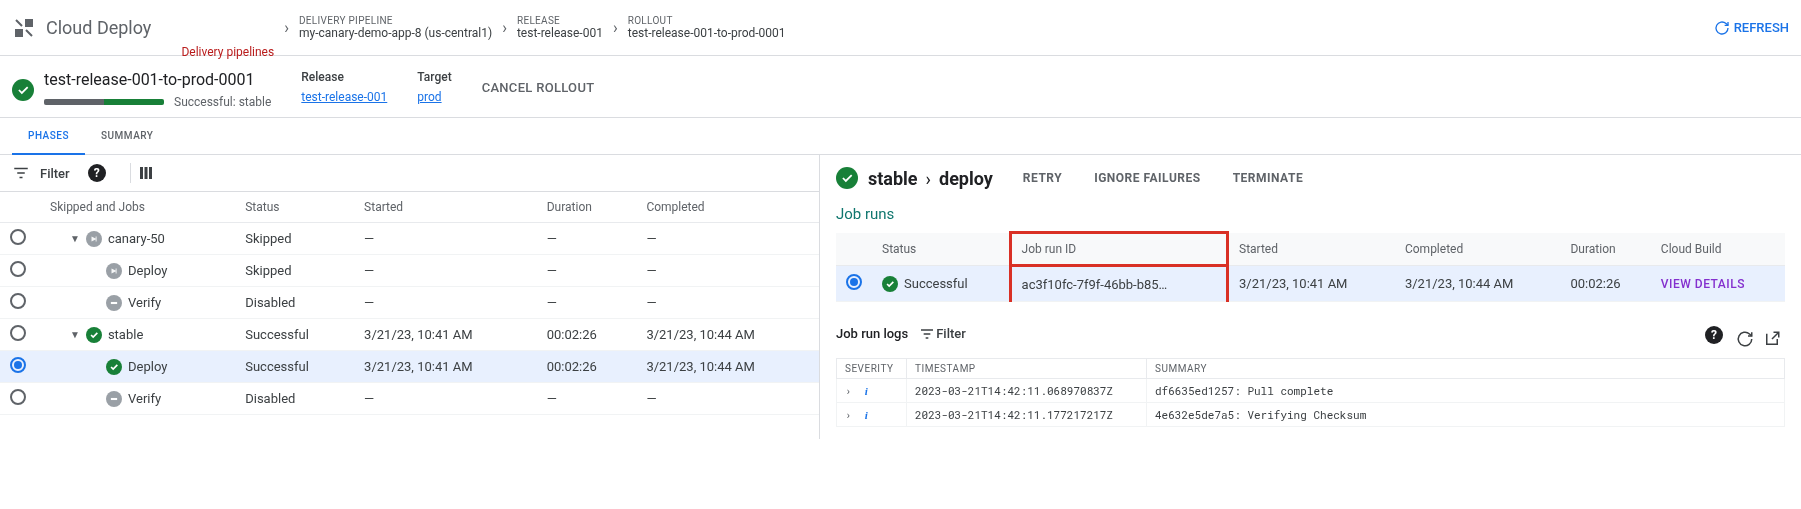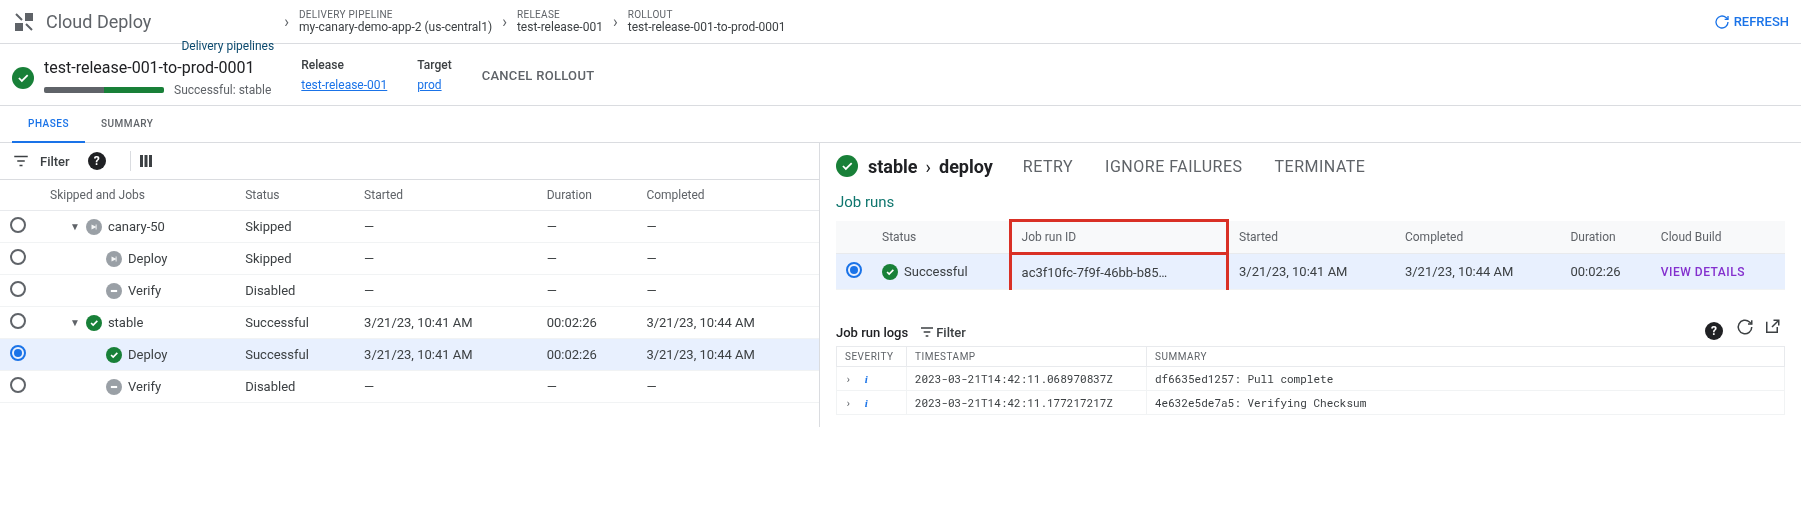--- a/index.html
+++ b/index.html
@@ -1,27 +1,27 @@
 <!DOCTYPE html>
 <html><head>
 <meta charset="utf-8">
 <style>
   * { box-sizing: border-box; margin: 0; padding: 0; }
   body { font-family: 'Google Sans', Roboto, Arial, sans-serif; font-size: 13px; color: #3c4043; background: #fff; width: 1801px; }
   
   
-  .topbar { height: 44px; display: flex; align-items: center; border-bottom: 1px solid #dadce0; padding: 0 12px; }
+  .topbar { height: 56px; display: flex; align-items: center; border-bottom: 1px solid #dadce0; padding: 0 12px; }
   .logo-block { display: flex; align-items: center; gap: 10px; margin-right: 20px; }
   .logo-icon { width: 24px; height: 24px; color: #5f6368; }
   .product-name { font-size: 18px; color: #5f6368; }
   .breadcrumbs { display: flex; align-items: center; color: #5f6368; font-size: 12px; }
   .crumb { display: flex; flex-direction: column; padding: 0 10px; }
   .crumb-label { font-size: 10px; letter-spacing: 0.3px; color: #5f6368; text-transform: uppercase; }
   .crumb-val { font-size: 12px; color: #3c4043; }
-  .crumb-single { padding: 0 10px; color: #0c4a6e; margin-top: 48px; }
+  .crumb-single { padding: 0 10px; color: #b91c1c; margin-top: 48px; }
   .chev { color: #5f6368; font-size: 16px; }
   .spacer { flex: 1; }
   .refresh { color: #1a73e8; font-size: 13px; font-weight: 500; display: flex; align-items: center; gap: 4px; cursor: pointer; }
   
   
   .rollout-head { display: flex; align-items: flex-start; padding: 14px 12px 8px 12px; border-bottom: 1px solid #dadce0; gap: 30px; }
   .rollout-main { display: flex; align-items: center; gap: 10px; }
   .status-circle { width: 22px; height: 22px; border-radius: 50%; background: #188038; display: flex; align-items: center; justify-content: center; color: #fff; flex-shrink: 0; }
   .rollout-titleblock { display: flex; flex-direction: column; gap: 6px; }
   .rollout-title { font-size: 16px; color: #202124; }
@@ -68,30 +68,30 @@
   .tri { color: #5f6368; font-size: 10px; }
   .mini-status { width: 16px; height: 16px; border-radius: 50%; display: inline-flex; align-items: center; justify-content: center; font-size: 10px; }
   .ms-skip { background: #9aa0a6; color: #fff; }
   .ms-ok { background: #188038; color: #fff; }
   .ms-dis { background: #9aa0a6; color: #fff; }
   
   
   .right-head { display: flex; align-items: center; gap: 10px; margin-bottom: 16px; flex-wrap: wrap; }
   .right-title { font-size: 18px; color: #202124; display: flex; align-items: center; gap: 8px; }
   .right-actions { display: flex; gap: 20px; margin-left: 8px; }
-  .ract { color: #5f6368; font-size: 16px; font-weight: 400; letter-spacing: 0.5px; cursor: pointer; padding-left: 12px; }
+  .ract { color: #5f6368; font-size: 12px; font-weight: 700; letter-spacing: 0.5px; cursor: pointer; padding-left: 12px; }
   .section-title { font-size: 15px; color: #0f766e; margin: 14px 0 8px 0; }
   
   .jrtable { width: 100%; border-collapse: collapse; }
   .jrtable th { text-align: left; font-weight: 400; color: #5f6368; font-size: 12px; padding: 8px 10px; background: #f8f9fa; border-bottom: 1px solid #e8eaed; }
   .jrtable td { padding: 8px 10px; font-size: 13px; color: #3c4043; border-bottom: 1px solid #f1f3f4; }
   .jrtable tr.sel { background: #e8f0fe; }
   .view-details { color: #8430ce; font-weight: 500; font-size: 12px; letter-spacing: 0.5px; cursor: pointer; white-space: nowrap; }
   
-  .joblogs-head { display: flex; align-items: flex-end; gap: 1px; margin-top: 18px; padding: 6px 0; }
+  .joblogs-head { display: flex; align-items: flex-start; gap: 1px; margin-top: 18px; padding: 6px 0; }
   .joblogs-title { font-size: 13px; font-weight: 500; color: #202124; }
   .joblogs-head .spacer { flex: 1; }
   .jl-icon { color: #3c4043; cursor: pointer; padding: 4px; }
   
   .logtable { width: 100%; border-collapse: collapse; font-size: 11px; }
   .logtable th { text-align: left; font-weight: 400; color: #5f6368; font-size: 10px; letter-spacing: 0.5px; padding: 4px 8px; border: 1px solid #e8eaed; background: #fff; text-transform: uppercase; }
   .logtable td { padding: 4px 8px; border: 1px solid #f1f3f4; font-family: 'Roboto Mono', monospace; color: #3c4043; }
   .expand { color: #5f6368; cursor: pointer; }
   .info-i { color: #1a73e8; font-style: italic; font-family: serif; font-weight: bold; }
   
@@ -111,21 +111,21 @@
           <rect x="14" y="4" width="7" height="7" fill="#5f6368"></rect>
         </svg>
     </span>
     <span class="product-name">Cloud Deploy</span>
   </div>
   <div class="breadcrumbs">
     <span class="crumb-single">Delivery pipelines</span>
     <span class="chev">›</span>
     <div class="crumb">
       <span class="crumb-label">DELIVERY PIPELINE</span>
-      <span class="crumb-val">my-canary-demo-app-2 (us-central1)</span>
+      <span class="crumb-val">my-canary-demo-app-8 (us-central1)</span>
     </div>
     <span class="chev">›</span>
     <div class="crumb">
       <span class="crumb-label">RELEASE</span>
       <span class="crumb-val">test-release-001</span>
     </div>
     <span class="chev">›</span>
     <div class="crumb">
       <span class="crumb-label">ROLLOUT</span>
       <span class="crumb-val">test-release-001-to-prod-0001</span>

